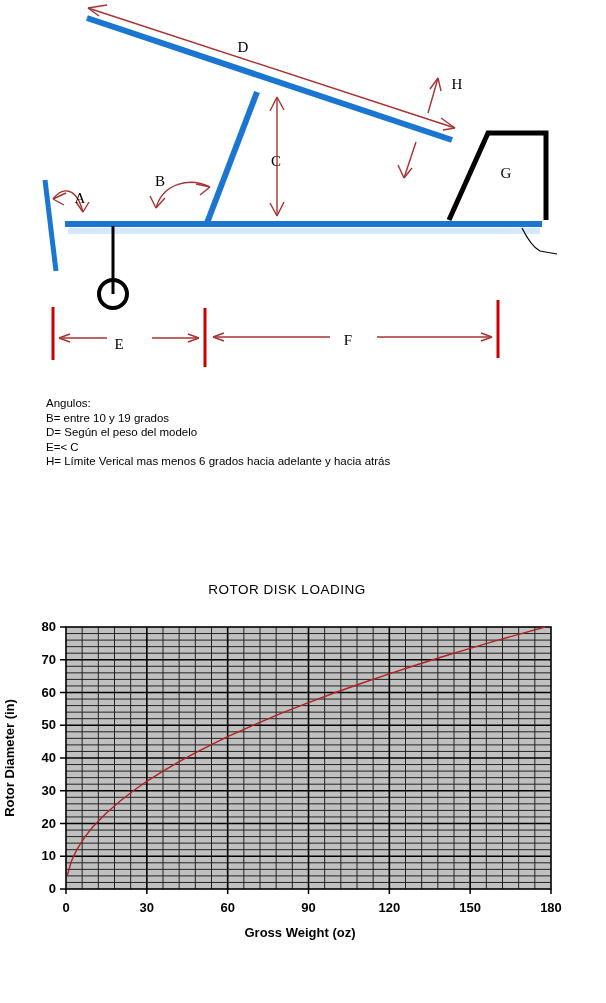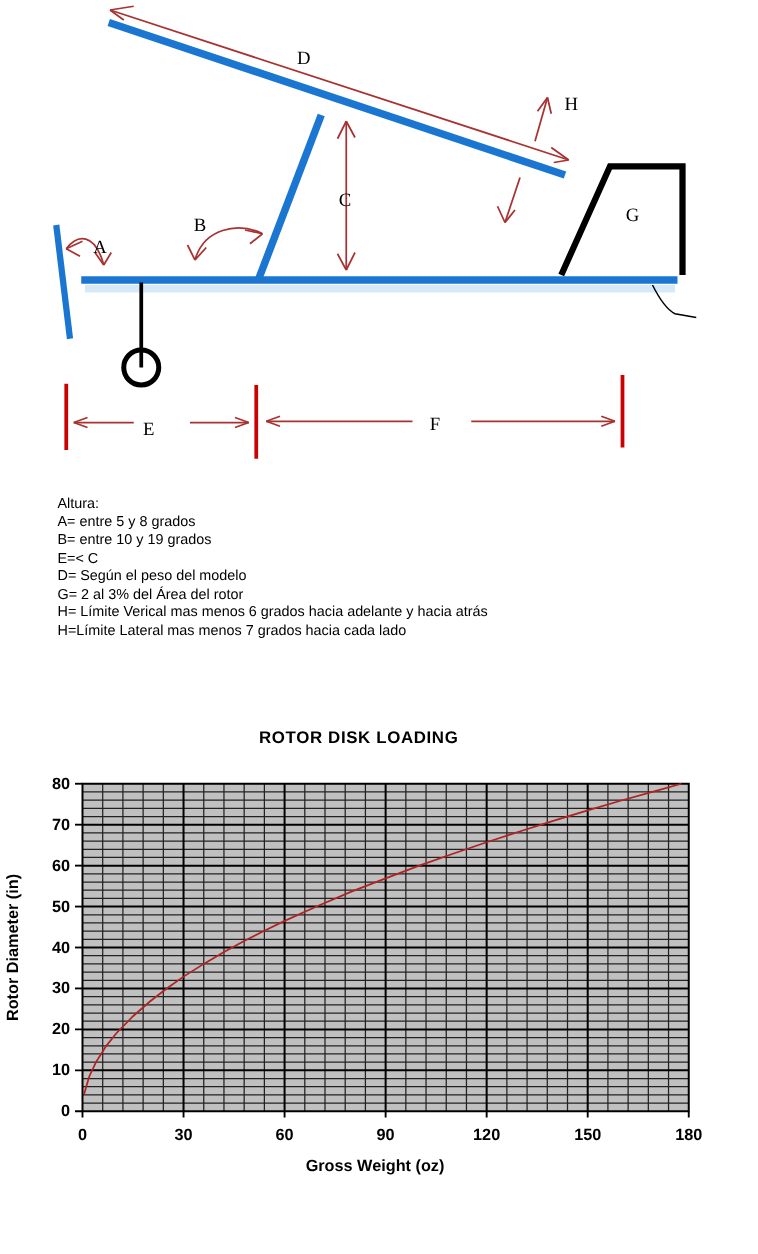--- a/index.html
+++ b/index.html
@@ -10,21 +10,21 @@
   .blue{stroke:#1b76d2;fill:none;}
   .blk{stroke:#000;fill:none;}
   .arrow{stroke:#a83232;stroke-width:1.4;fill:none;}
   .bar{stroke:#cc0000;stroke-width:3;fill:none;}
   text.lbl{font:15px "Liberation Serif",serif;fill:#000;}
   
   .notes{position:absolute;left:46px;top:396px;font-size:11.5px;line-height:14.5px;color:#000;}
   
   .chart{position:absolute;left:0;top:565px;width:606px;height:400px;}
   .chart-title{position:absolute;left:0;top:17px;width:574px;text-align:center;
-               font-weight:bold;font-size:13.5px;color:#000;letter-spacing:0.5px;}
+               font-weight:normal;font-size:13.5px;color:#000;letter-spacing:0.5px;}
   .chart svg{position:absolute;left:0;top:0;}
   .chart svg text{font:bold 13px "Liberation Sans",sans-serif;fill:#000;}
 </style>
 </head>
 <body>
 
 <div class="canvas">
 
   <svg width="606" height="390" viewBox="0 0 606 390">
 
@@ -79,29 +79,26 @@
     <text class="lbl" x="160" y="181" text-anchor="middle" dominant-baseline="central">B</text>
     <text class="lbl" x="276" y="161" text-anchor="middle" dominant-baseline="central">C</text>
     <text class="lbl" x="243" y="47" text-anchor="middle" dominant-baseline="central">D</text>
     <text class="lbl" x="119" y="344" text-anchor="middle" dominant-baseline="central">E</text>
     <text class="lbl" x="348" y="340" text-anchor="middle" dominant-baseline="central">F</text>
     <text class="lbl" x="506" y="173" text-anchor="middle" dominant-baseline="central">G</text>
     <text class="lbl" x="457" y="84" text-anchor="middle" dominant-baseline="central">H</text>
   </svg>
 
   <div class="notes">
-    <div>Altura:</div>
+    <div>Angulos:</div>
     <div>
-        <div>A= entre 5 y 8 grados</div>
         <div>B= entre 10 y 19 grados</div>
+        <div>D= Según el peso del modelo</div>
         <div>E=&lt; C</div>
-        <div>D= Según el peso del modelo</div>
-        <div>G= 2 al 3% del Área del rotor</div>
         <div>H= Límite Verical mas menos 6 grados hacia adelante y hacia atrás</div>
-        <div>H=Límite Lateral mas menos 7 grados hacia cada lado</div>
       </div>
   </div>
 
   <div class="chart">
     <div class="chart-title">ROTOR DISK LOADING</div>
     <svg width="606" height="400" viewBox="0 0 606 400">
       <g>
           <rect x="66" y="62" width="485" height="262" fill="#c0c0c0"></rect>
         </g>
       <g>

